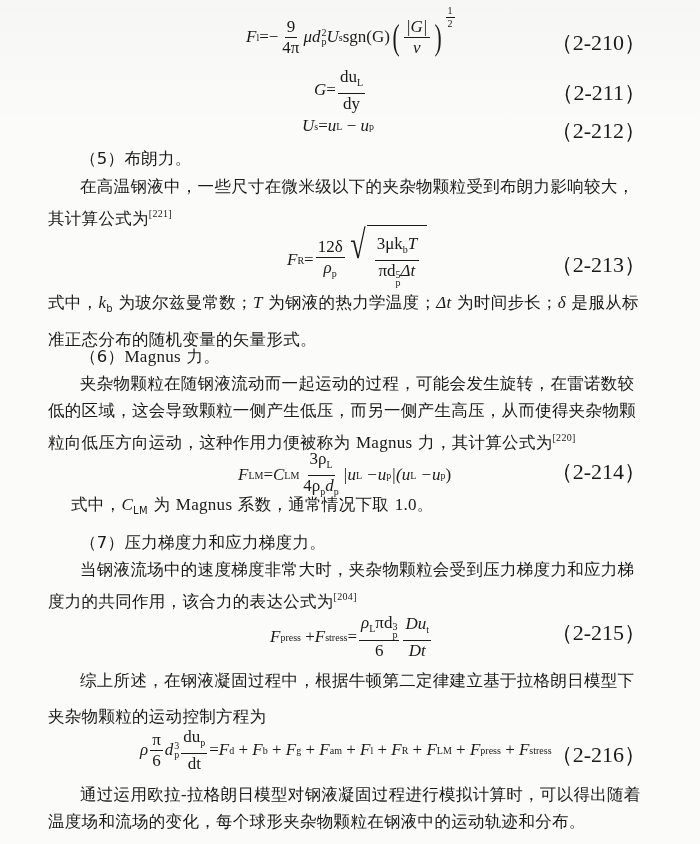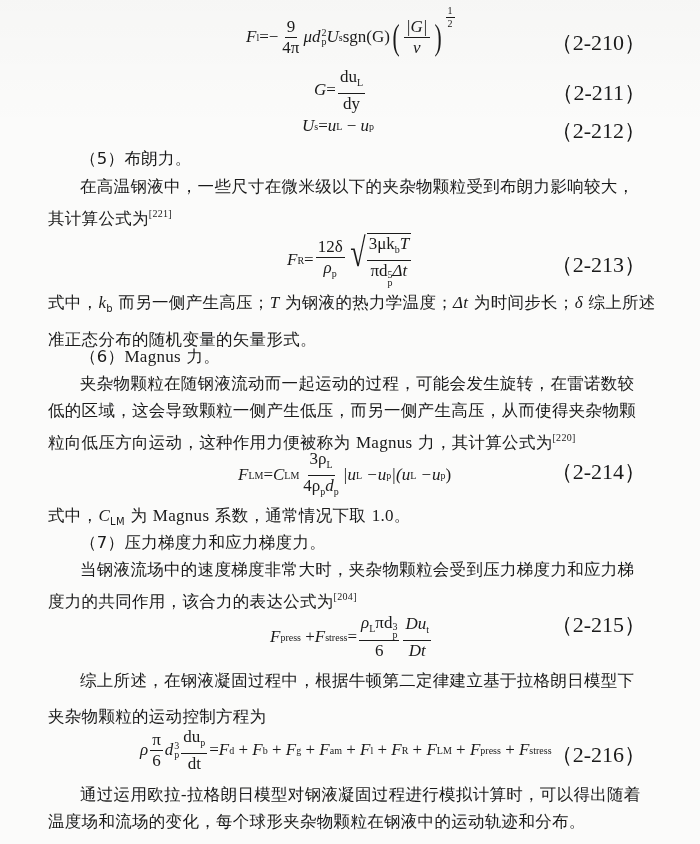--- a/index.html
+++ b/index.html
@@ -110,34 +110,34 @@
     <div class="math" style="left:287px;top:0;height:56px;">
       <span class="i">F</span>
         <sub>R</sub>
       <span>=</span>
       <span class="frac">
           <span class="top">12δ</span>
           <span class="bot"><span class="i">ρ</span><sub>p</sub></span>
         </span>
       <span class="sqrt">
         <span class="rad">√</span>
-        <span class="body"><span class="frac" style="margin:0;">
+        <span class="body"><span class="frac" style="margin:8px;">
               <span class="top" style="border-bottom-color:#1a1a1a;"><span>3μk</span><sub>b</sub><span class="i">T</span></span>
               <span class="bot"><span>πd</span><span style="display:inline-flex;flex-direction:column;line-height:8px;font-size:10px;vertical-align:-2px;">
                   <span>5</span>
                   <span>p</span>
                 </span><span class="i">Δt</span></span>
             </span></span>
       </span>
     </div>
     <div class="num" style="top:18px;">（2-213）</div>
   </div>
 
   <div class="txt" style="top:292px;">
-    <span>式中，</span><span class="serif i">k</span><sub>b</sub><span> 而另一侧产生高压；</span><span class="serif i">T</span><span> 为钢液的热力学温度；</span><span class="serif i">Δt</span><span> 为时间步长；</span><span class="serif i">δ</span><span> 综上所述</span>
+    <span>式中，</span><span class="serif i">k</span><sub>b</sub><span> 为玻尔兹曼常数；</span><span class="serif i">T</span><span> 为钢液的热力学温度；</span><span class="serif i">Δt</span><span> 为时间步长；</span><span class="serif i">δ</span><span> 是服从标</span>
   </div>
   <div class="txt" style="top:329px;">准正态分布的随机变量的矢量形式。</div>
 
   <div class="txt indent" style="top:346px;"><span>（6）</span><span class="serif">Magnus</span><span> 力。</span></div>
   <div class="txt" style="top:400px;">低的区域，这会导致颗粒一侧产生低压，而另一侧产生高压，从而使得夹杂物颗</div>
   <div class="txt indent" style="top:373px;">夹杂物颗粒在随钢液流动而一起运动的过程，可能会发生旋转，在雷诺数较</div>
   <div class="txt" style="top:427px;"><span>粒向低压方向运动，这种作用力便被称为 </span><span class="serif">Magnus</span><span> 力，其计算公式为</span><span class="ref">[220]</span></div>
 
   <div class="eq" style="top:450px;height:50px;">
     <div class="math" style="left:238px;top:0;height:50px;">
@@ -156,21 +156,21 @@
         <sub>p</sub>
         <span class="i">|(u</span>
         <sub>L</sub>
         <span class="i" style="white-space:pre;"> −u</span>
         <sub>p</sub>
         <span>)</span>
     </div>
     <div class="num" style="top:7px;margin-left:28px;">（2-214）</div>
   </div>
 
-  <div class="txt" style="top:505px;"><span>式中，</span><span class="serif i">C</span><sub>LM</sub><span> 为 </span><span class="serif">Magnus</span><span> 系数，通常情况下取 </span><span class="serif">1.0</span><span>。</span></div>
+  <div class="txt" style="top:494px;margin-left:23px;"><span>式中，</span><span class="serif i">C</span><sub>LM</sub><span> 为 </span><span class="serif">Magnus</span><span> 系数，通常情况下取 </span><span class="serif">1.0</span><span>。</span></div>
 
   <div class="txt indent" style="top:532px;">（7）压力梯度力和应力梯度力。</div>
   <div class="txt indent" style="top:559px;">当钢液流场中的速度梯度非常大时，夹杂物颗粒会受到压力梯度力和应力梯</div>
   <div class="txt" style="top:586px;"><span>度力的共同作用，该合力的表达公式为</span><span class="ref">[204]</span></div>
 
   <div class="eq" style="top:610px;height:54px;">
     <div class="math" style="left:270px;top:0;height:54px;">
       <span class="i">F</span>
         <sub>press</sub>
       <span style="white-space:pre;"> +</span>
@@ -182,21 +182,21 @@
               <span>3</span>
               <span>p</span>
             </span></span>
           <span class="bot">6</span>
         </span>
       <span class="frac">
           <span class="top"><span class="i">Du</span><sub>t</sub></span>
           <span class="bot i">Dt</span>
         </span>
     </div>
-    <div class="num" style="top:0;">（2-215）</div>
+    <div class="num" style="top:8px;">（2-215）</div>
   </div>
 
   <div class="txt indent" style="top:670px;">综上所述，在钢液凝固过程中，根据牛顿第二定律建立基于拉格朗日模型下</div>
   <div class="txt" style="top:706px;">夹杂物颗粒的运动控制方程为</div>
 
   <div class="eq" style="top:722px;height:56px;">
     <div class="math" style="left:140px;top:0;height:56px;">
       <span class="i">ρ</span>
       <span class="frac">
           <span class="top">π</span>

